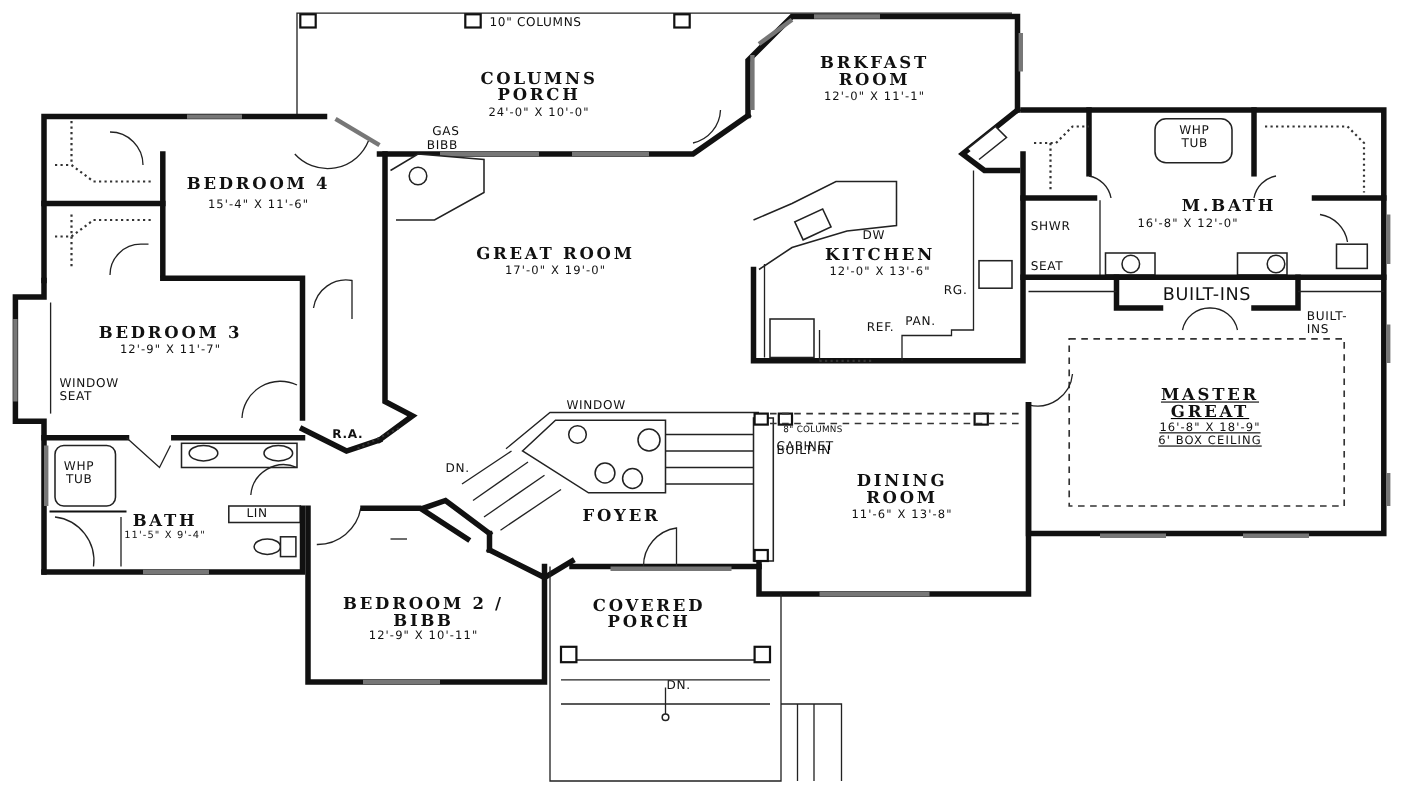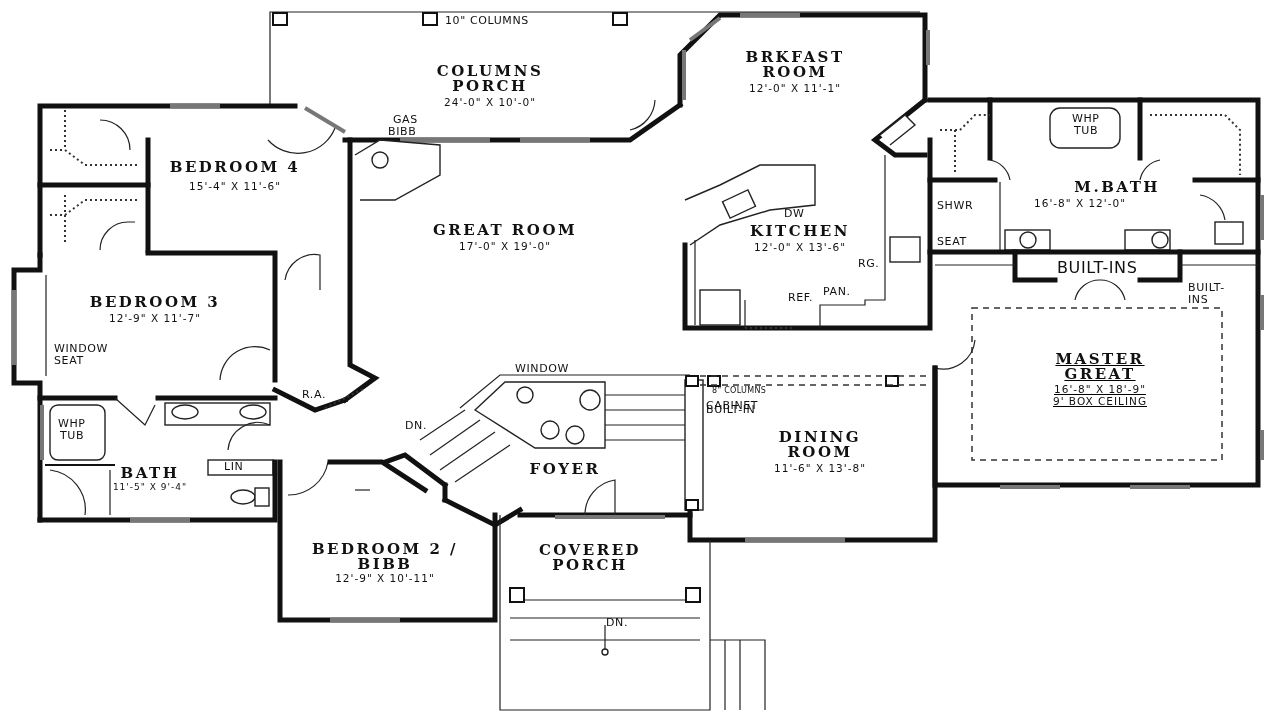--- a/index.html
+++ b/index.html
@@ -236,21 +236,21 @@
 
 <div class="room" style="left:70px; top:295px; width:170px;">
   <div class="room-name" style="position:relative;">BEDROOM 3</div>
   <div class="room-dim" style="position:relative; margin-top:2px;">12'-9" X 11'-7"</div>
 </div>
 
 <div class="room" style="left:1010px; top:352px; width:180px;text-decoration:underline;">
   <div class="room-name" style="position:relative;">MASTER</div>
   <div class="room-name" style="position:relative;">GREAT</div>
   <div class="room-dim" style="position:relative; margin-top:1px;">16'-8" X 18'-9"</div>
-  <div class="room-dim" style="position:relative;">9' BOX CEILING</div>
+  <div class="room-dim" style="position:relative;">6' BOX CEILING</div>
 </div>
 
 <div class="room" style="left:755px; top:430px; width:130px;">
   <div class="room-name" style="position:relative;">DINING</div>
   <div class="room-name" style="position:relative;">ROOM</div>
   <div class="room-dim" style="position:relative; margin-top:2px;">11'-6" X 13'-8"</div>
 </div>
 
 <div class="room" style="left:95px; top:466px; width:110px;">
   <div class="room-name" style="position:relative;">BATH</div>
@@ -281,21 +281,21 @@
 <div class="note" style="left:937px; top:236px;">SEAT</div>
 <div class="note" style="left:784px; top:208px;">DW</div>
 <div class="note" style="left:858px; top:258px;">RG.</div>
 <div class="note" style="left:788px; top:292px;">REF.</div>
 <div class="note" style="left:823px; top:286px;">PAN.</div>
 <div class="note" style="left:1057px; top:262px; font-size:16px;">BUILT-INS</div>
 <div class="note" style="left:1188px; top:282px;">BUILT-</div>
 <div class="note" style="left:1188px; top:294px;">INS</div>
 <div class="note" style="left:54px; top:343px;">WINDOW</div>
 <div class="note" style="left:54px; top:355px;">SEAT</div>
-<div class="note" style="left:302px; top:389px;">R.A.</div>
+<div class="note" style="left:302px; top:389px;font-weight:bold;">R.A.</div>
 <div class="note" style="left:515px; top:363px;">WINDOW</div>
 <div class="note small" style="left:712px; top:385px;">8" COLUMNS</div>
 <div class="note" style="left:706px; top:404px;">BUILT-IN</div>
 <div class="note" style="left:706px; top:400px;text-align:center;">CABINET</div>
 <div class="note" style="left:405px; top:420px;">DN.</div>
 <div class="note" style="left:58px; top:418px;">WHP</div>
 <div class="note" style="left:60px; top:430px;">TUB</div>
 <div class="note" style="left:224px; top:461px;">LIN</div>
 <div class="note" style="left:606px; top:617px;">DN.</div>
 

